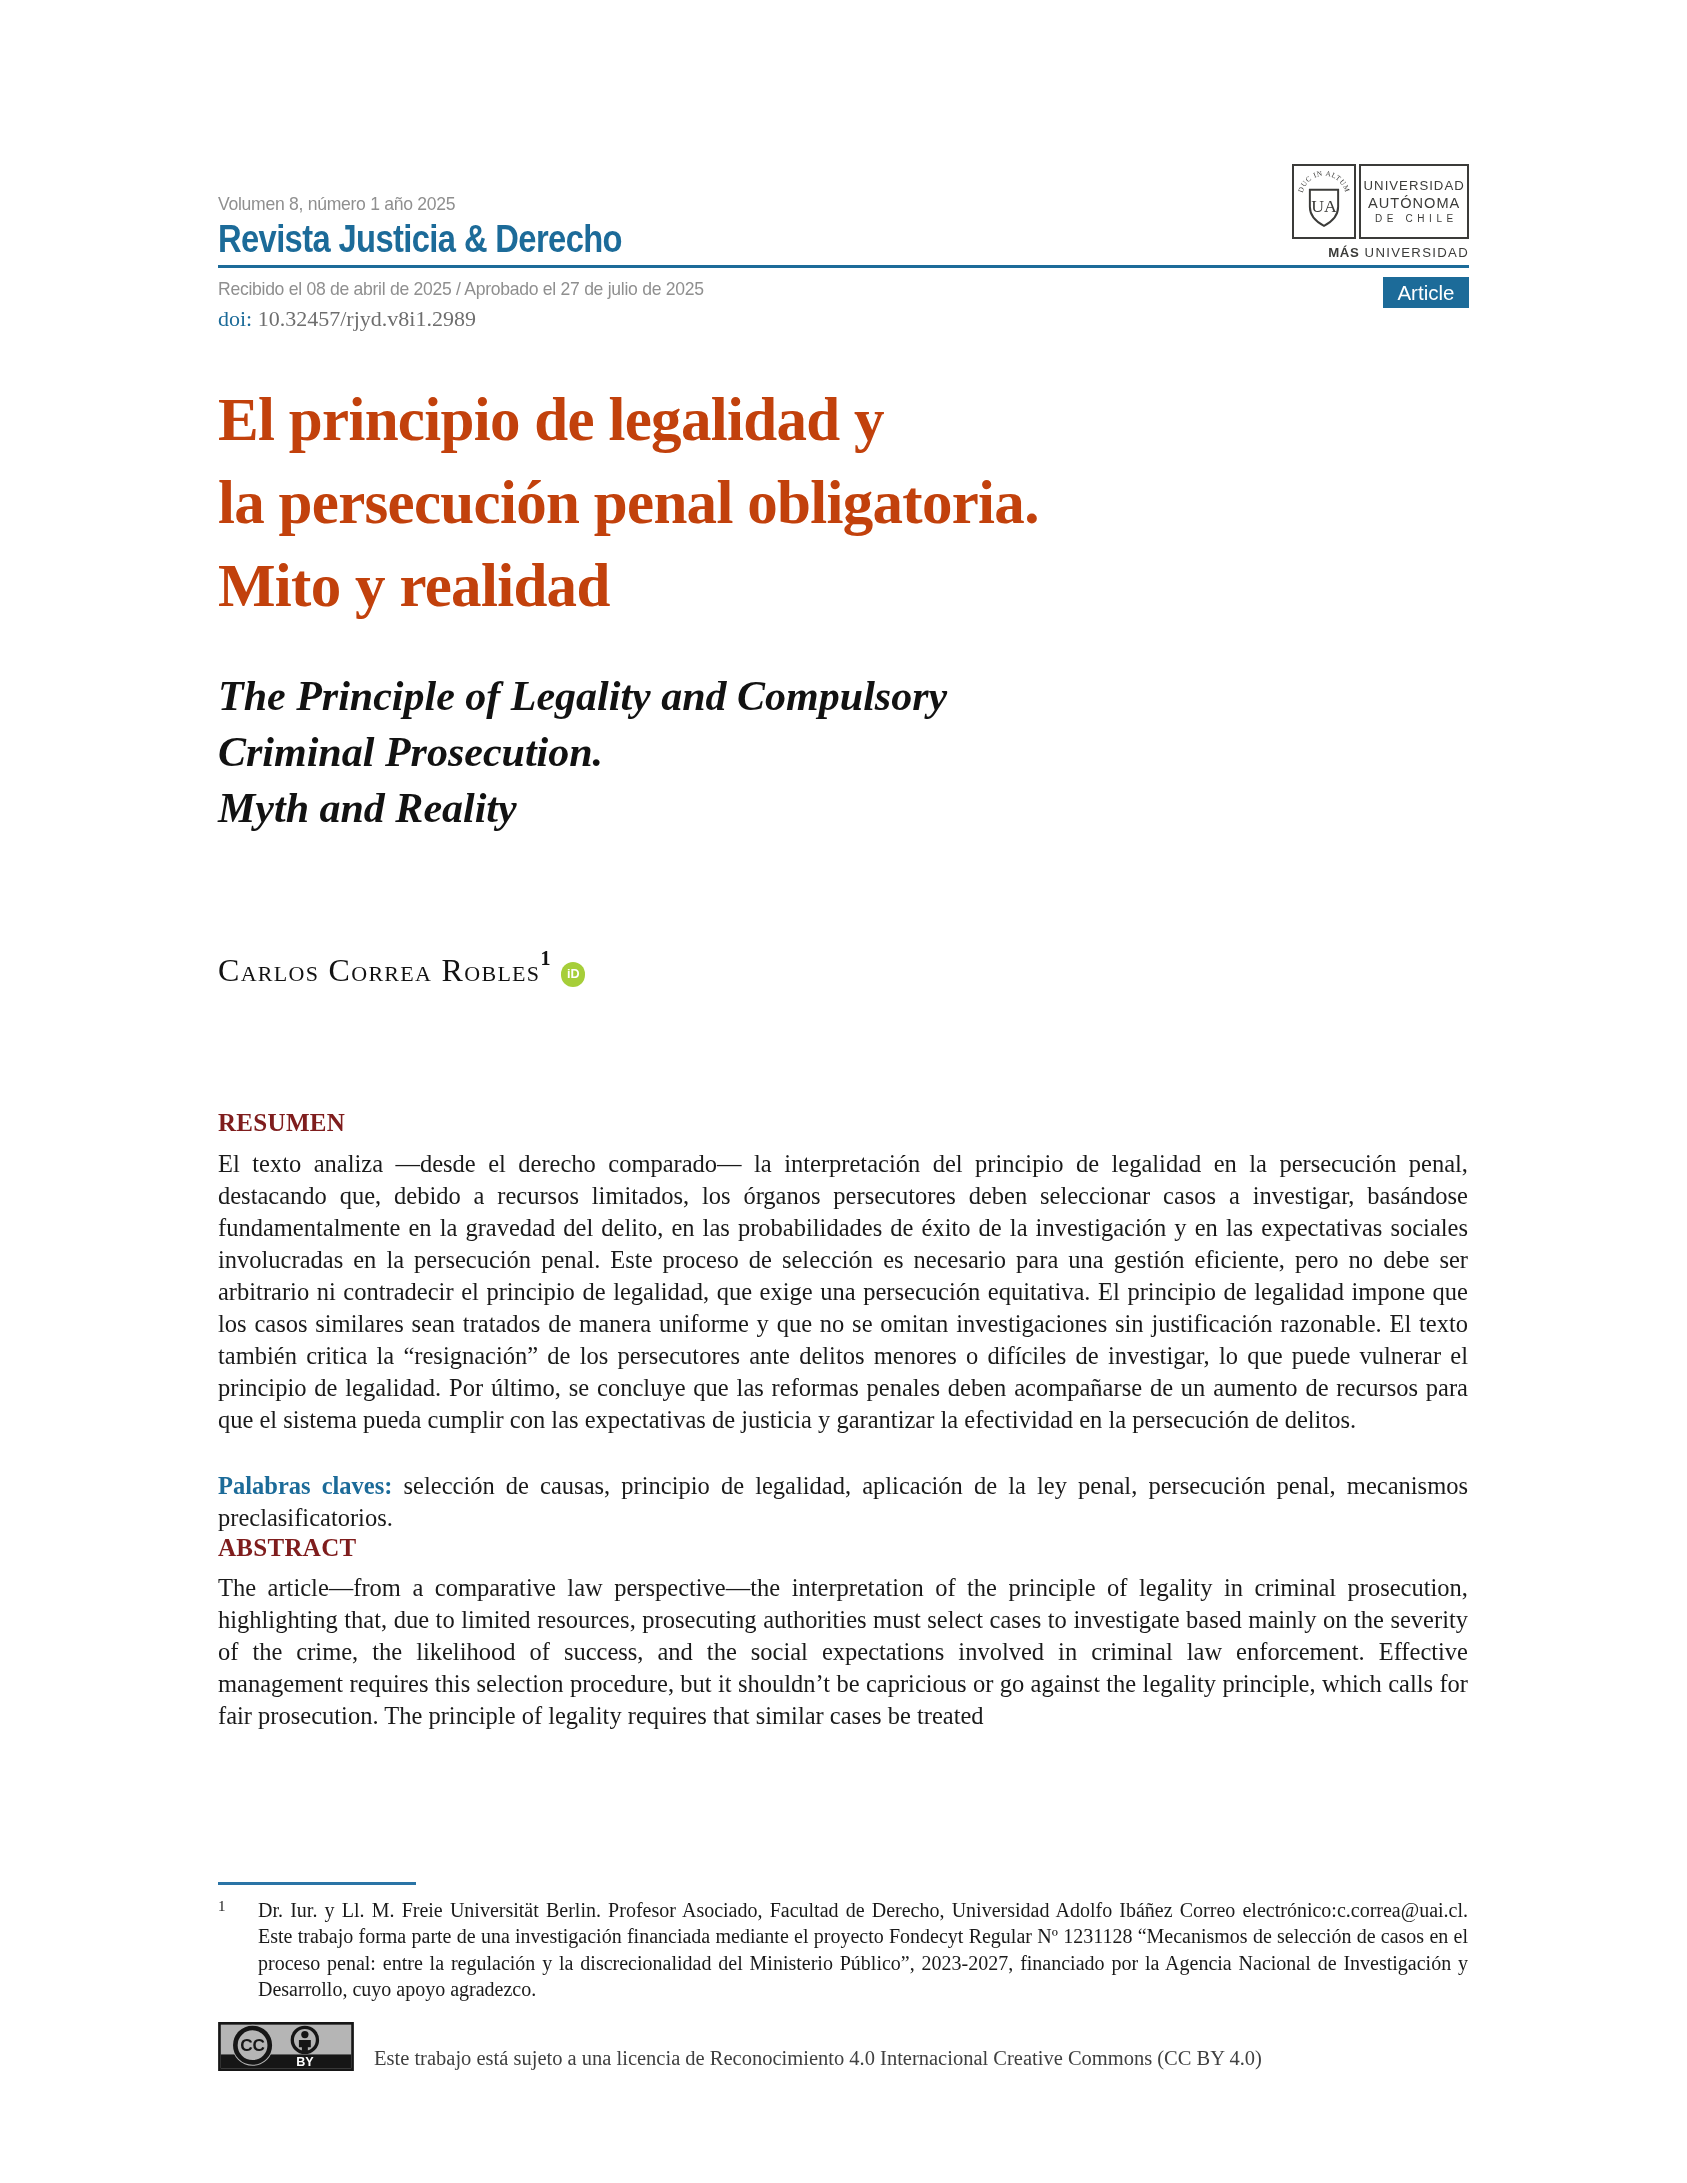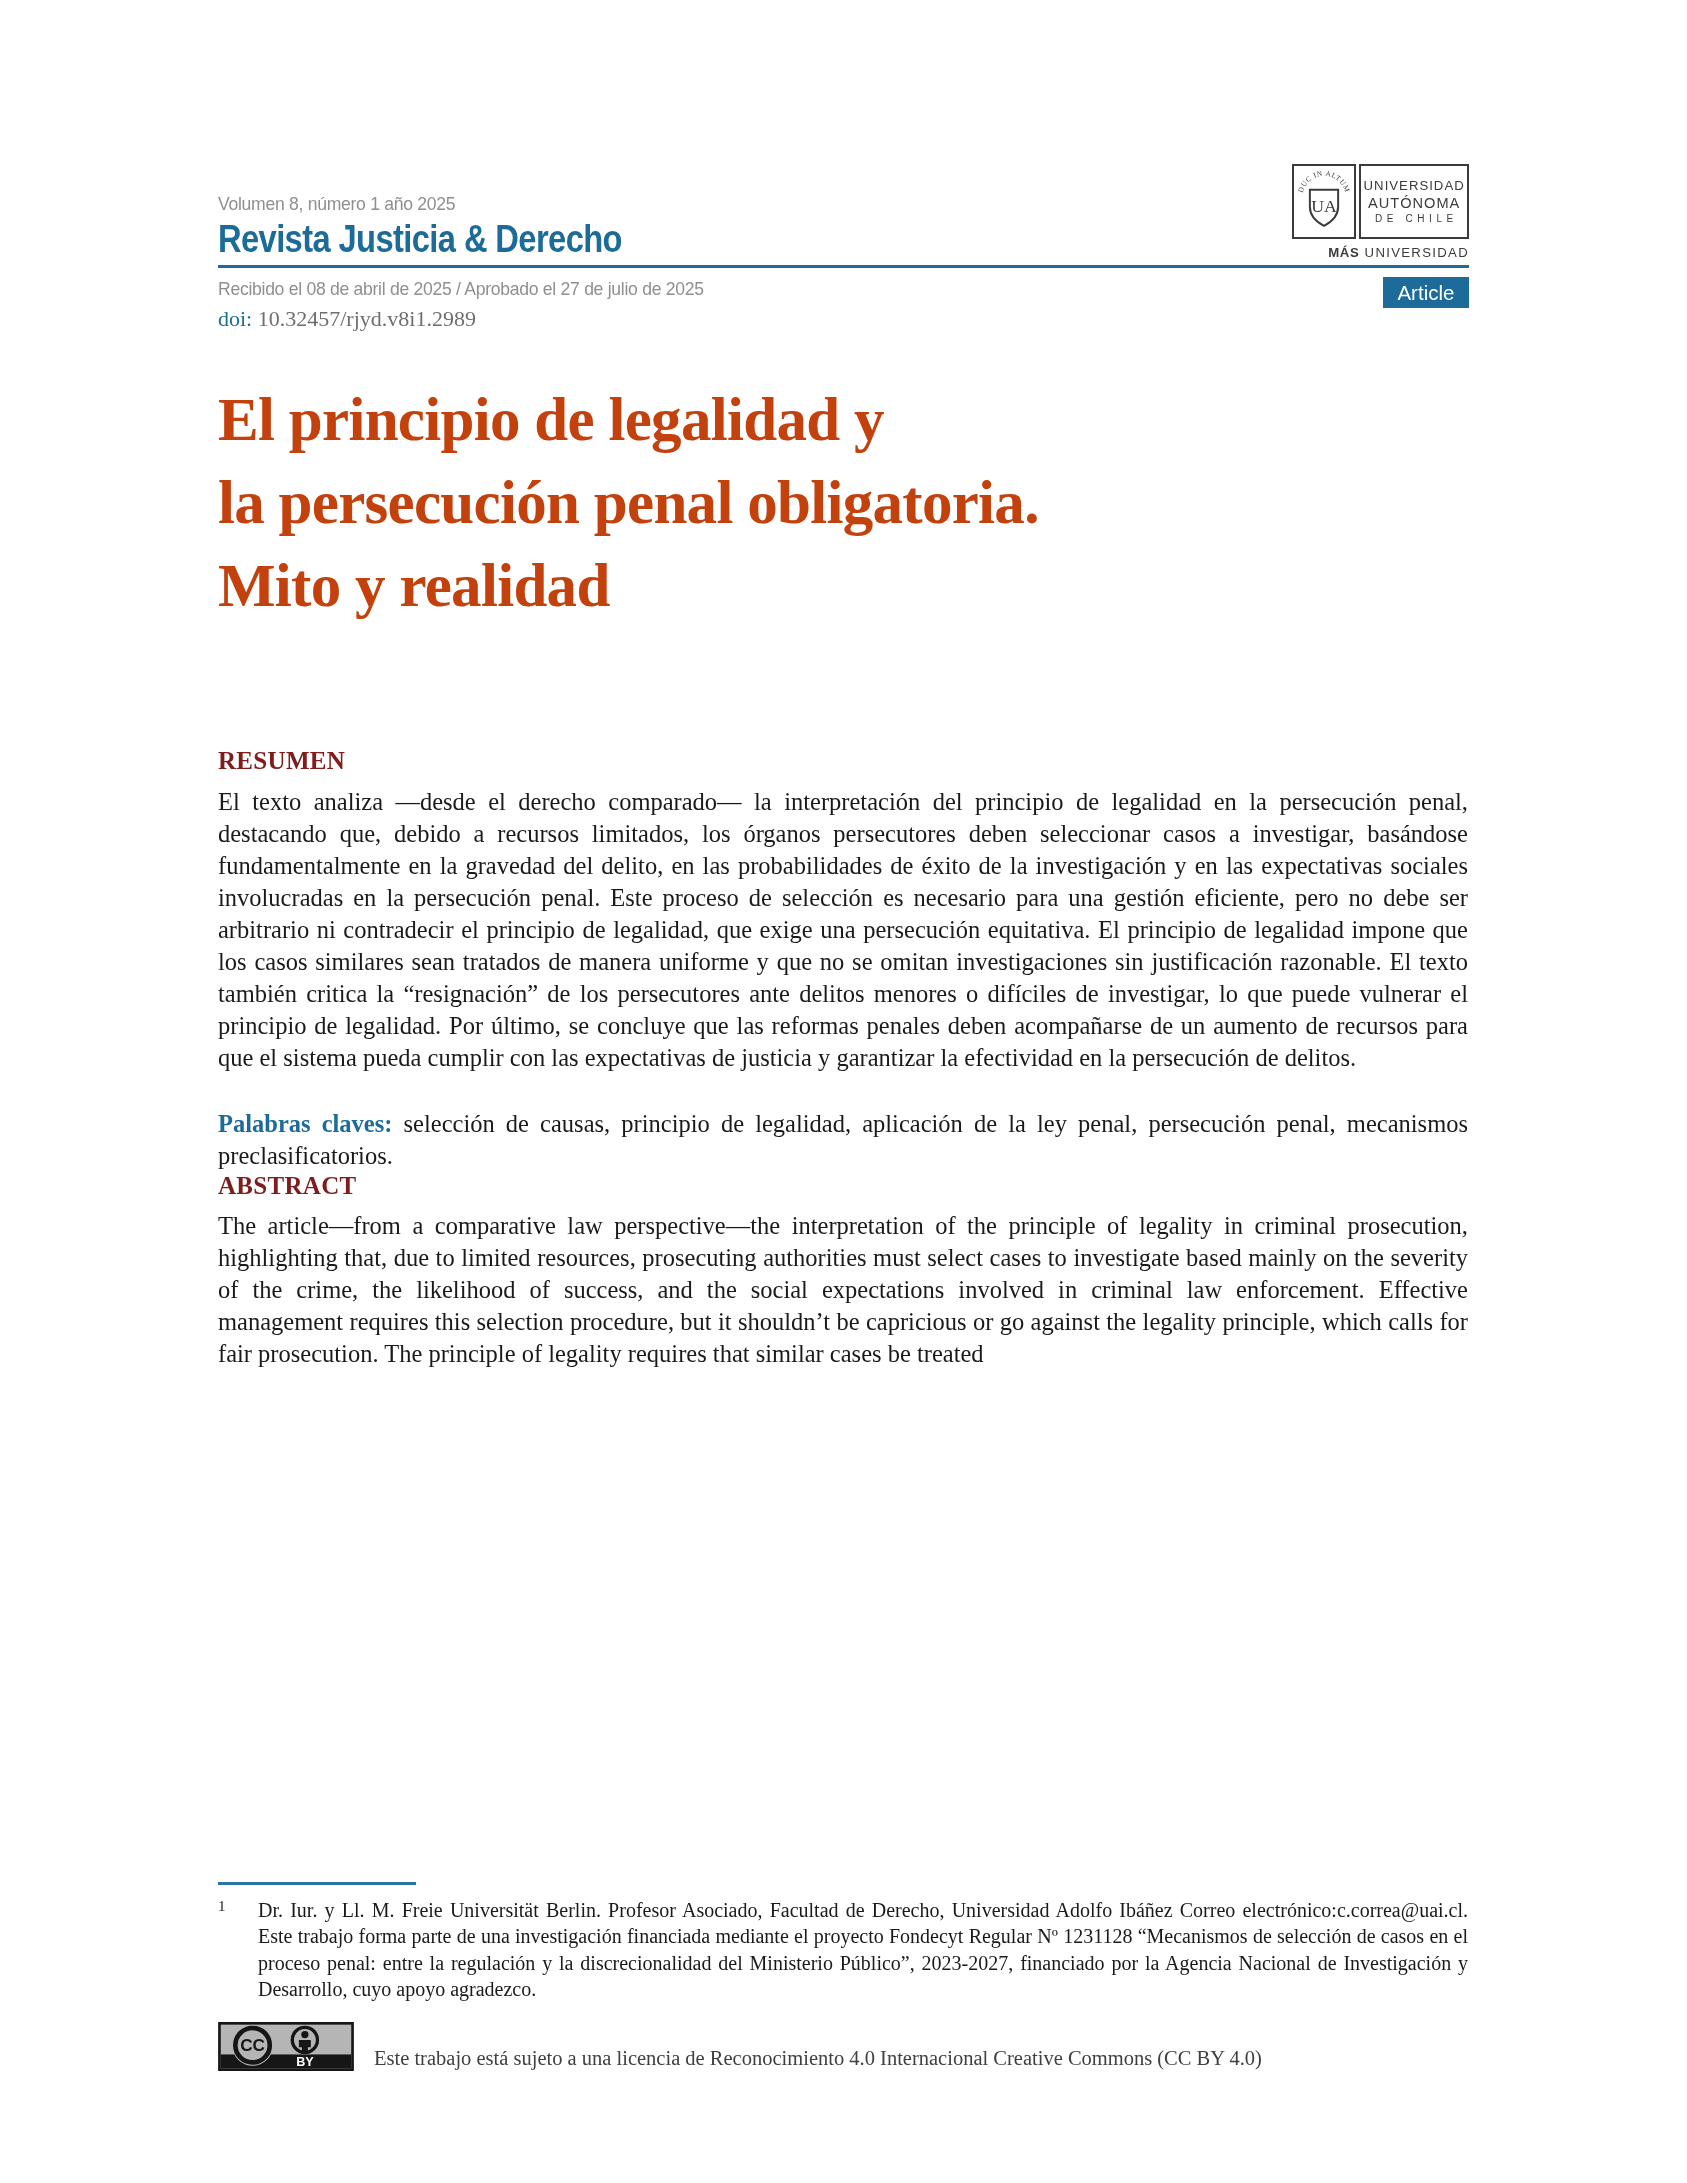--- a/index.html
+++ b/index.html
@@ -122,21 +122,27 @@
     </div>
     <div class="logo-tagline">
       <b>MÁS</b><span> UNIVERSIDAD</span>
     </div>
   </div>
 
   <div class="main">
     <h1 class="title-es">El principio de legalidad y
 la persecución penal obligatoria.
 Mito y realidad</h1>
+    <h2 class="title-en">The Principle of Legality and Compulsory
+Criminal Prosecution.
+Myth and Reality</h2>
 
+    <div class="author-row">
+      <span class="author-name">Carlos Correa Robles</span><span class="author-sup">1</span><span class="orcid-icon">iD</span>
+    </div>
 
     <h3 class="section-heading h-resumen">RESUMEN</h3>
     <p class="body-par">El texto analiza —desde el derecho comparado— la interpretación del principio de legalidad en la persecución penal, destacando que, debido a recursos limitados, los órganos persecutores deben seleccionar casos a investigar, basándose fundamentalmente en la gravedad del delito, en las probabilidades de éxito de la investigación y en las expectativas sociales involucradas en la persecución penal. Este proceso de selección es necesario para una gestión eficiente, pero no debe ser arbitrario ni contradecir el principio de legalidad, que exige una persecución equitativa. El principio de legalidad impone que los casos similares sean tratados de manera uniforme y que no se omitan investigaciones sin justificación razonable. El texto también critica la “resignación” de los persecutores ante delitos menores o difíciles de investigar, lo que puede vulnerar el principio de legalidad. Por último, se concluye que las reformas penales deben acompañarse de un aumento de recursos para que el sistema pueda cumplir con las expectativas de justicia y garantizar la efectividad en la persecución de delitos.</p>
 
     <p class="body-par keywords-par">
       <span class="kw-label">Palabras claves:</span><span> selección de causas, principio de legalidad, aplicación de la ley penal, persecución penal, mecanismos preclasificatorios.</span>
     </p>
 
     <h3 class="section-heading h-abstract">ABSTRACT</h3>
     <p class="body-par">The article—from a comparative law perspective—the interpretation of the principle of legality in criminal prosecution, highlighting that, due to limited resources, prosecuting authorities must select cases to investigate based mainly on the severity of the crime, the likelihood of success, and the social expectations involved in criminal law enforcement. Effective management requires this selection procedure, but it shouldn’t be capricious or go against the legality principle, which calls for fair prosecution.  The principle of legality requires that similar cases be treated</p>

